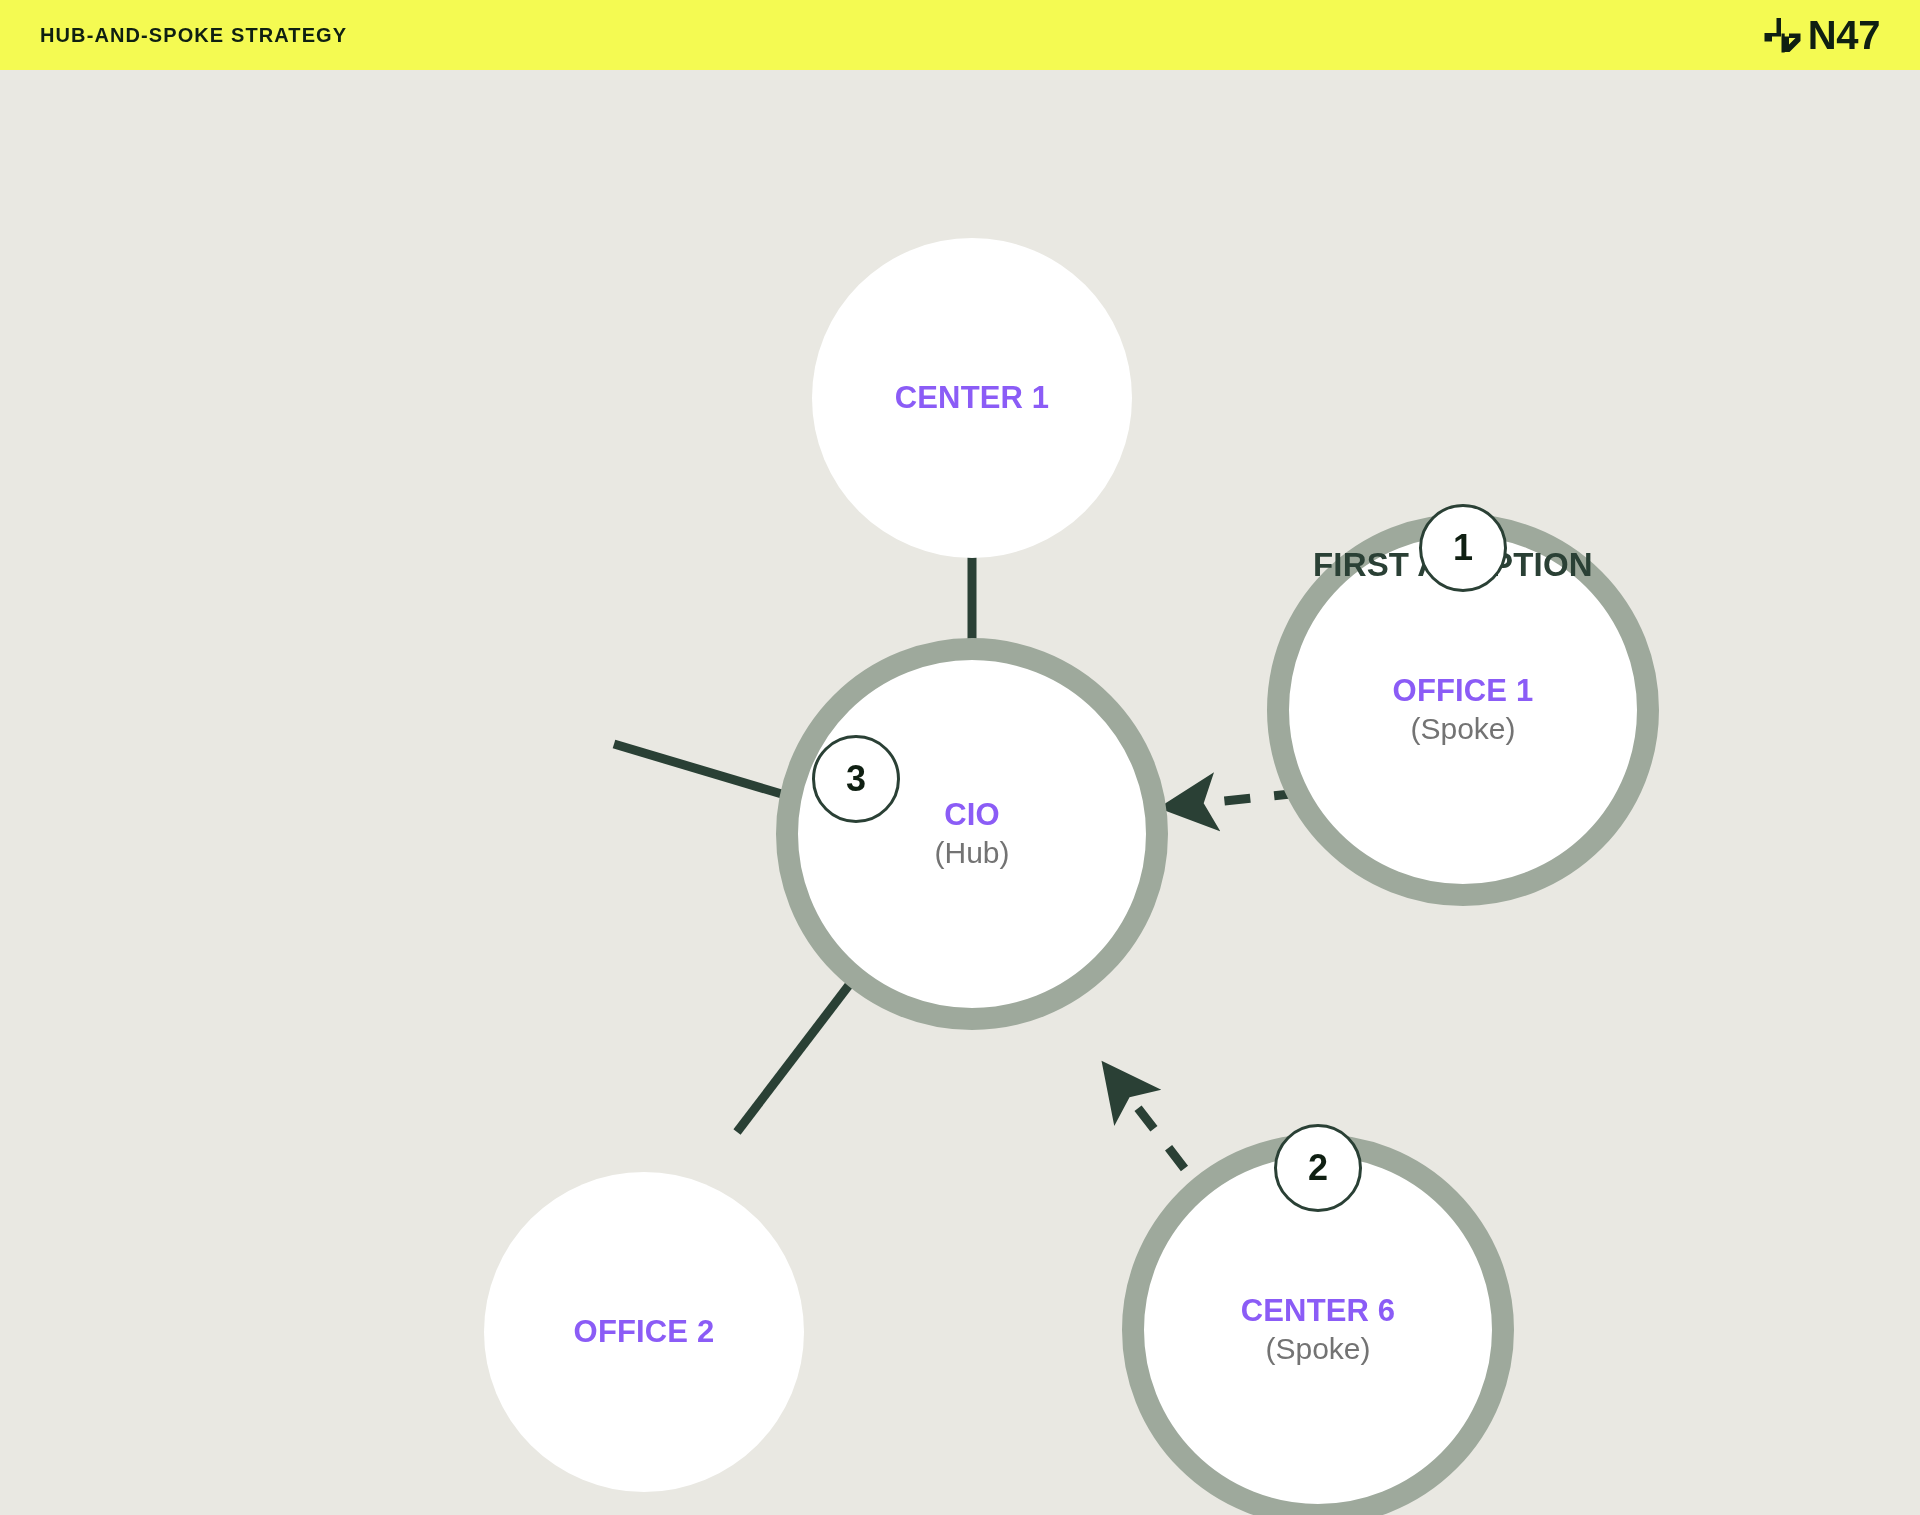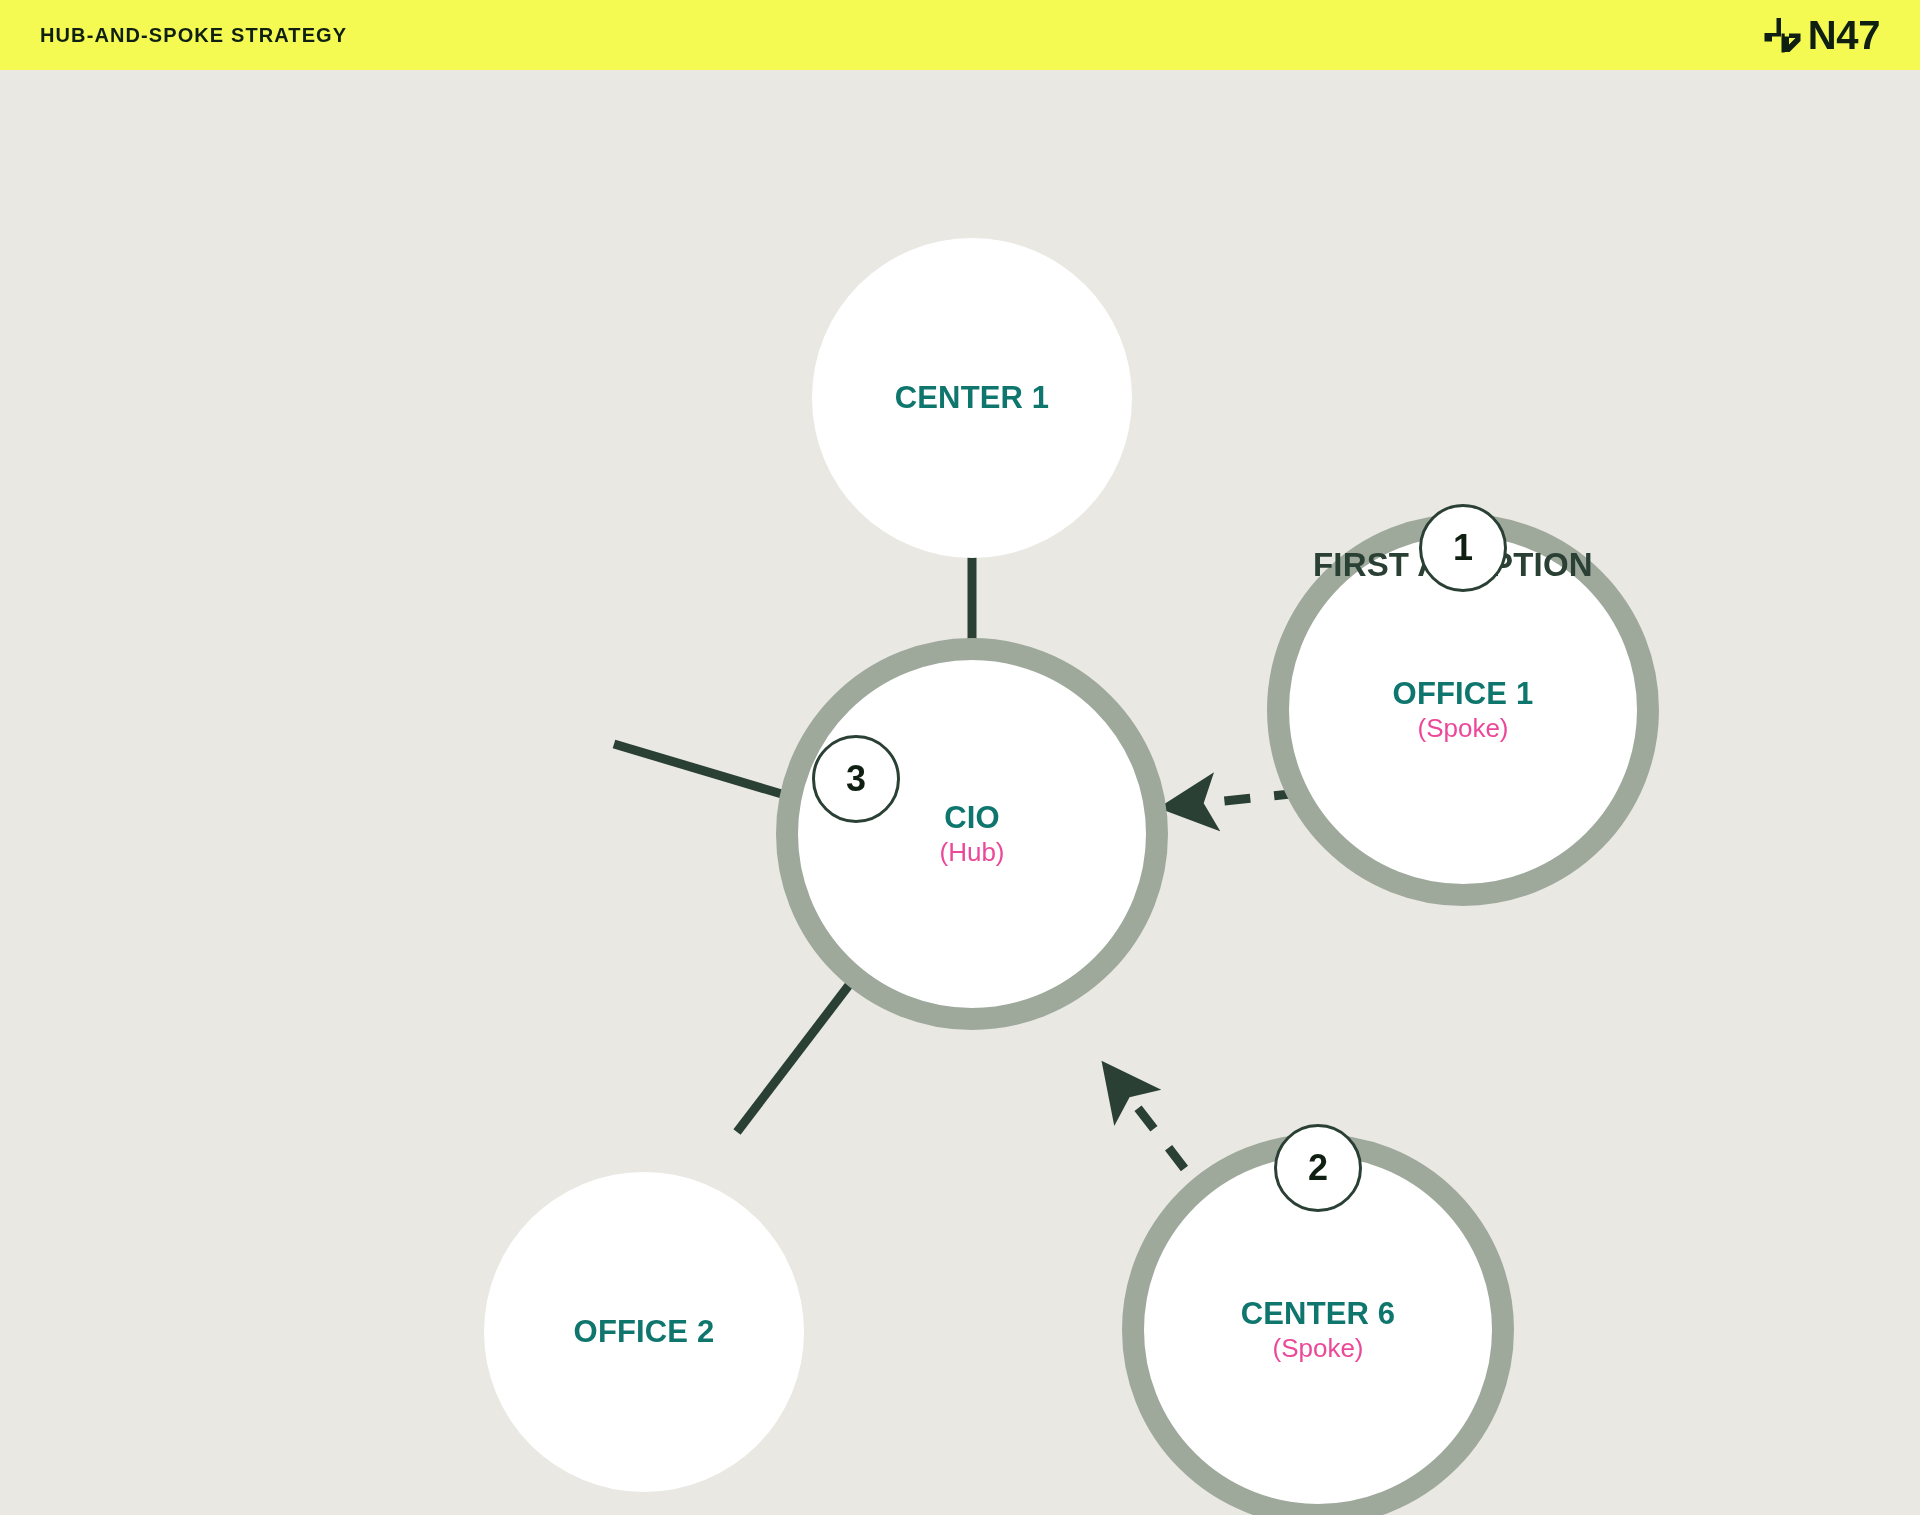--- a/index.html
+++ b/index.html
@@ -91,29 +91,29 @@
   .node-plain {
     background: #FFFFFF;
   }
   .node-ringed {
     background: #FFFFFF;
     border: 22px solid #9EA99C;
   }
   .node-title {
     font-size: 31px;
     font-weight: bold;
-    color: #0f766e;
+    color: #8b5cf6;
     line-height: 1.14;
     letter-spacing: 0.005em;
     white-space: pre-line;
   }
   .node-sub {
-    font-size: 26px;
+    font-size: 30px;
     font-weight: normal;
-    color: #ec4899;
+    color: #737373;
     line-height: 1.2;
     margin-top: 2px;
   }
 
   
   .badge {
     position: absolute;
     width: 88px;
     height: 88px;
     border-radius: 50%;

